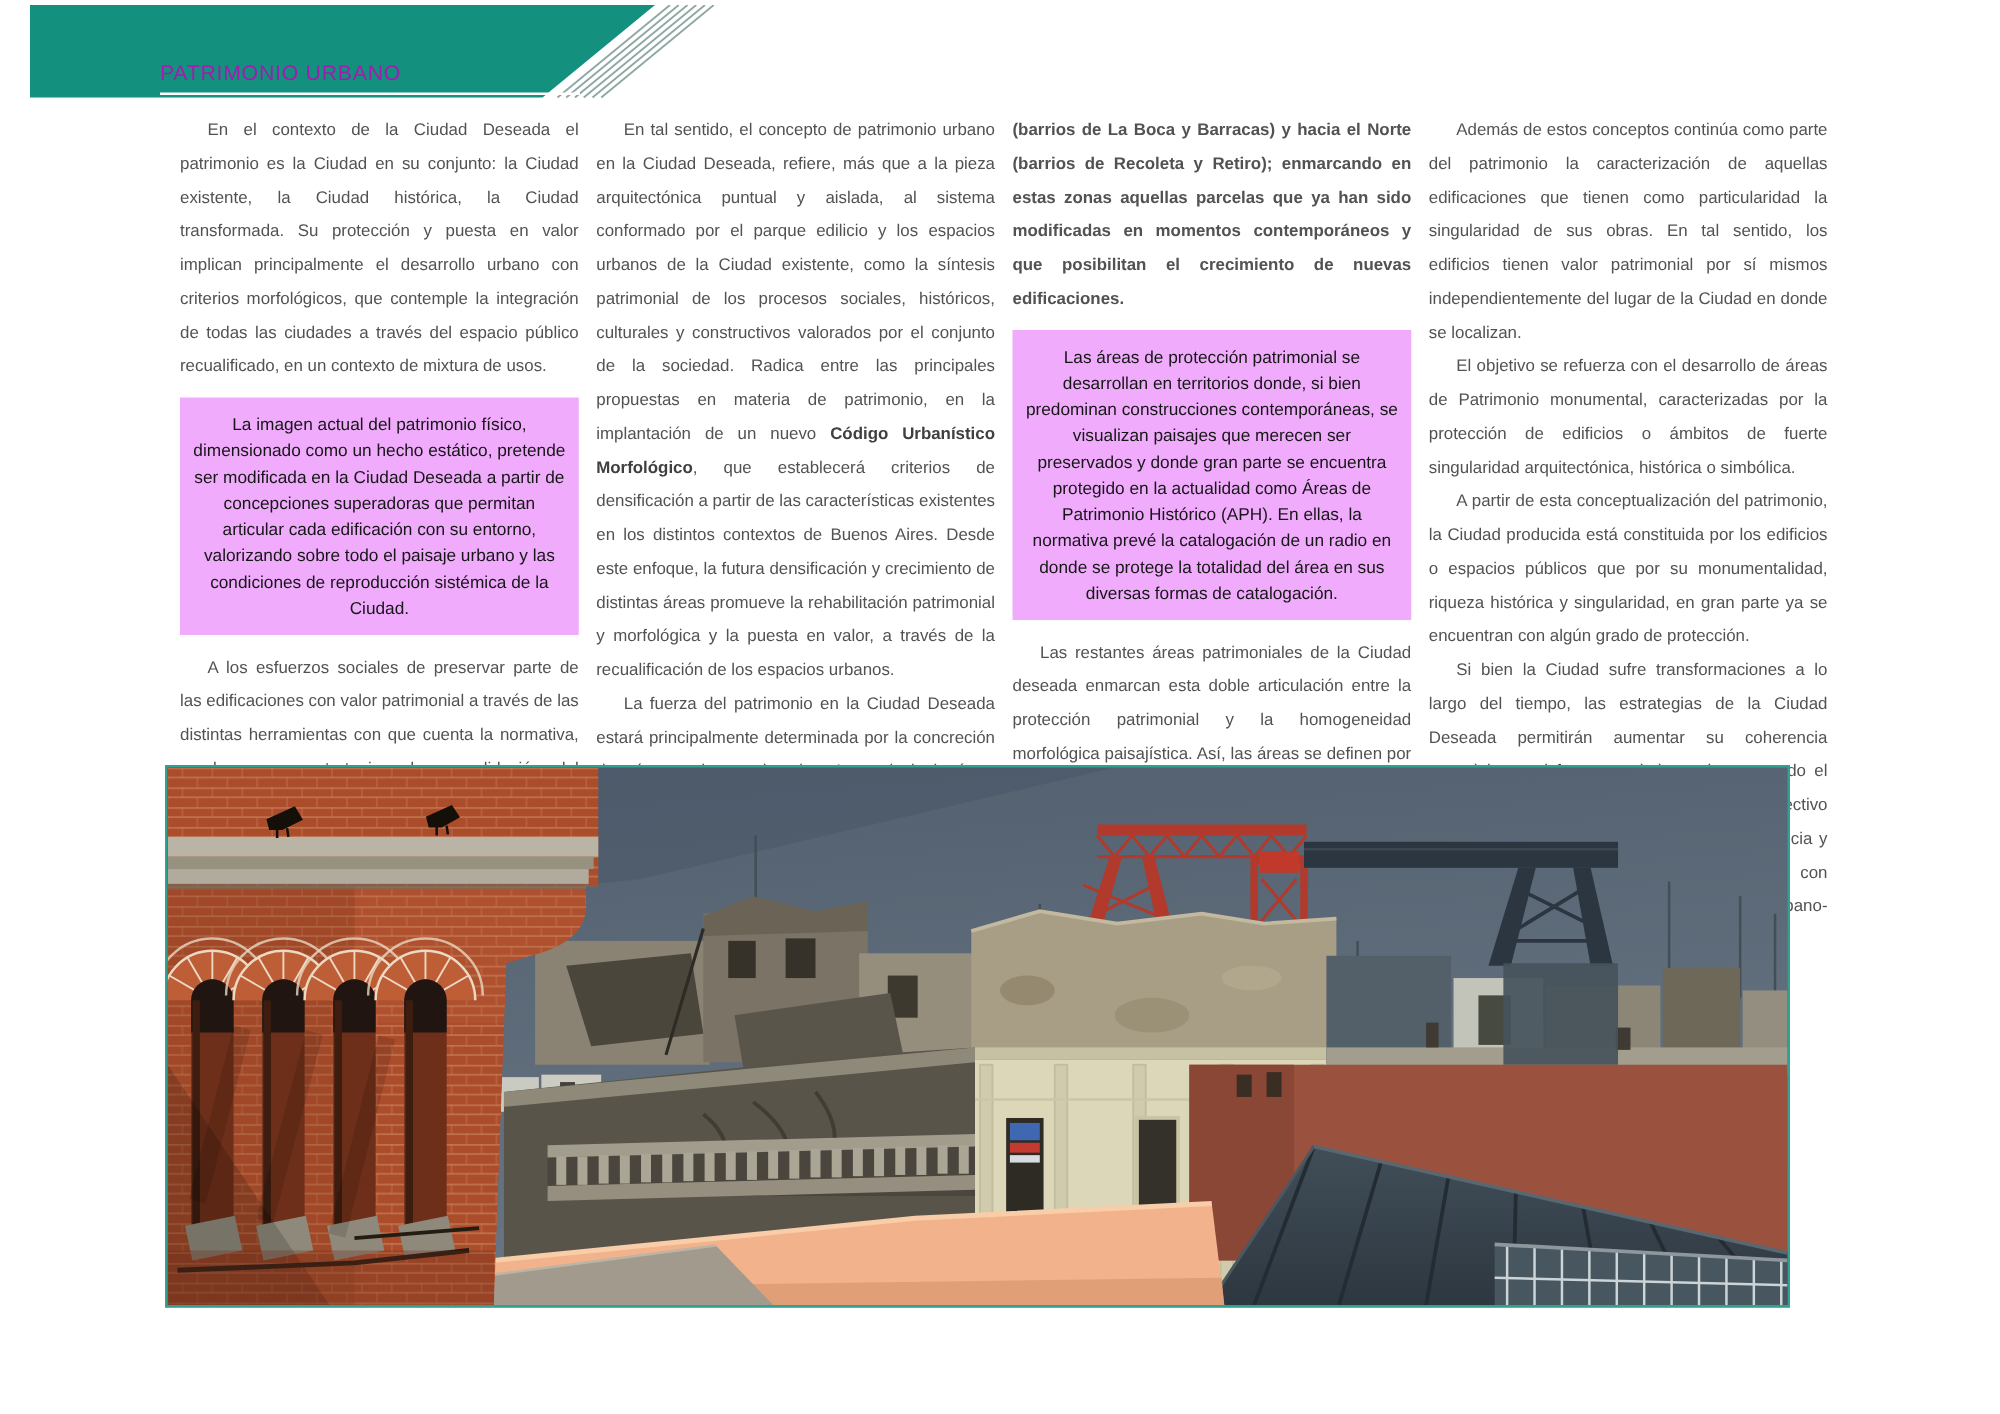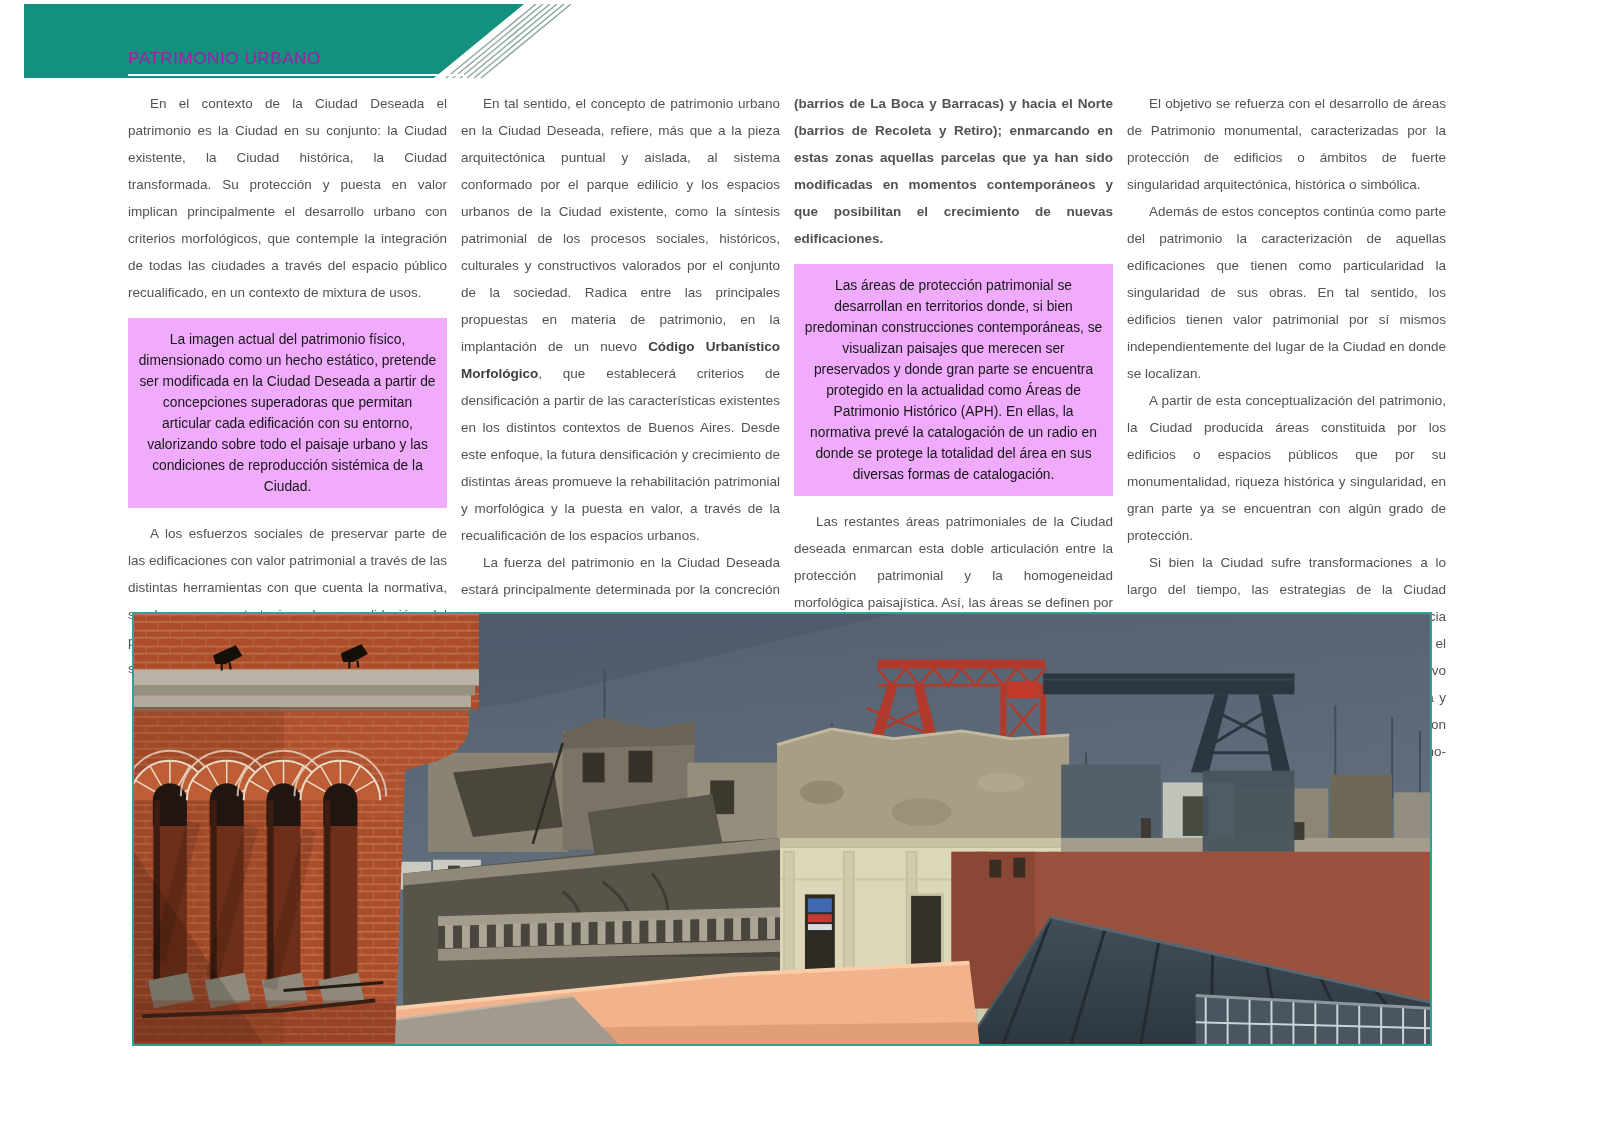--- a/index.html
+++ b/index.html
@@ -8,21 +8,21 @@
     background:#ffffff;
     font-family:"Liberation Sans", sans-serif;
   }
   .banner-svg { position:absolute; left:24px; top:4px; }
   .page-title {
     position:absolute; left:128px; top:49px; width:336px;
     color:#a21caf; font-size:17px; letter-spacing:0.6px;
     border-bottom:2px solid #ffffff; padding-bottom:5px; white-space:nowrap;
   }
   .cols {
-    position:absolute; left:128px; top:90px; width:1318px;
+    position:absolute; left:144px; top:90px; width:1318px;
     display:grid; grid-template-columns:repeat(4,1fr); column-gap:14px;
     color:#525252; font-size:13.5px; line-height:27px; text-align:justify;
   }
   .cols p { margin:0; text-indent:22px; }
   .cols p.noindent { text-indent:0;font-weight:bold; }
   .cols b { color:#3f3f3f; }
   .callout {
     background:#f0abfc; margin:12px 0; padding:11px 9px;
     text-align:center; text-indent:0;
     font-size:13.8px; line-height:21px; color:#161616;
@@ -58,23 +58,23 @@
   <div>
     <p><span>En tal sentido, el concepto de patrimonio urbano en la Ciudad Deseada, refiere, más que a la pieza arquitectónica puntual y aislada, al sistema conformado por el parque edilicio y los espacios urbanos de la Ciudad existente, como la síntesis patrimonial de los procesos sociales, históricos, culturales y constructivos valorados por el conjunto de la sociedad. Radica entre las principales propuestas en materia de patrimonio, en la implantación de un nuevo </span><b>Código Urbanístico Morfológico</b><span>, que establecerá criterios de densificación a partir de las características existentes en los distintos contextos de Buenos Aires. Desde este enfoque, la futura densificación y crecimiento de distintas áreas promueve la rehabilitación patrimonial y morfológica y la puesta en valor, a través de la recualificación de los espacios urbanos.</span></p>
     <p>La fuerza del patrimonio en la Ciudad Deseada estará principalmente determinada por la concreción de áreas de patrimonio. La principal área, denominada de Patrimonio urbano, está conceptualizada en la consolidación de la Ciudad histórica, definida por el área de nacimiento de Buenos Aires, cuyos exponente mayor es el casco histórico y su área de influencia. Con fuerte perspectiva hacia el Sur</p>
   </div>
   <div>
     <p class="noindent">(barrios de La Boca y Barracas) y hacia el Norte (barrios de Recoleta y Retiro); enmarcando en estas zonas aquellas parcelas que ya han sido modificadas en momentos contemporáneos y que posibilitan el crecimiento de nuevas edificaciones.</p>
     <div class="callout">Las áreas de protección patrimonial se desarrollan en territorios donde, si bien predominan construcciones contemporáneas, se visualizan paisajes que merecen ser preservados y donde gran parte se encuentra protegido en la actualidad como Áreas de Patrimonio Histórico (APH). En ellas, la normativa prevé la catalogación de un radio en donde se protege la totalidad del área en sus diversas formas de catalogación.</div>
     <p>Las restantes áreas patrimoniales de la Ciudad deseada enmarcan esta doble articulación entre la protección patrimonial y la homogeneidad morfológica paisajística. Así, las áreas se definen por la densidad edilicia y en función de compatibilizar la Ciudad deseada del hábitat y la vivienda, con los conceptos urbanos y ambientales que permitan revalorizar el patrimonio urbano.</p>
   </div>
   <div>
+    <p>Además de estos conceptos continúa como parte del patrimonio la caracterización de aquellas edificaciones que tienen como particularidad la singularidad de sus obras. En tal sentido, los edificios tienen valor patrimonial por sí mismos independientemente del lugar de la Ciudad en donde se localizan.</p>
     <p>El objetivo se refuerza con el desarrollo de áreas de Patrimonio monumental, caracterizadas por la protección de edificios o ámbitos de fuerte singularidad arquitectónica, histórica o simbólica.</p>
-    <p>Además de estos conceptos continúa como parte del patrimonio la caracterización de aquellas edificaciones que tienen como particularidad la singularidad de sus obras. En tal sentido, los edificios tienen valor patrimonial por sí mismos independientemente del lugar de la Ciudad en donde se localizan.</p>
-    <p>A partir de esta conceptualización del patrimonio, la Ciudad producida áreas constituida por los edificios o espacios públicos que por su monumentalidad, riqueza histórica y singularidad, en gran parte ya se encuentran con algún grado de protección.</p>
+    <p>A partir de esta conceptualización del patrimonio, la Ciudad producida está constituida por los edificios o espacios públicos que por su monumentalidad, riqueza histórica y singularidad, en gran parte ya se encuentran con algún grado de protección.</p>
     <p>Si bien la Ciudad sufre transformaciones a lo largo del tiempo, las estrategias de la Ciudad Deseada permitirán aumentar su coherencia espacial con el futuro crecimiento, incorporando el espacio público como un elemento conectivo fundamental, donde la futura densificación edilicia y la protección del patrimonio sean definidas con criterios morfológicos y de sustentabilidad urbano-ambiental.</p>
   </div>
 </div>
 
 <div class="photo-frame">
 <svg viewBox="0 0 1300 434" preserveAspectRatio="none" role="img">
   <defs>
     <linearGradient id="sky" x1="0" y1="0" x2="0.25" y2="1">
       <stop offset="0" stop-color="#515f6e"></stop>
       <stop offset="1" stop-color="#697684"></stop>

